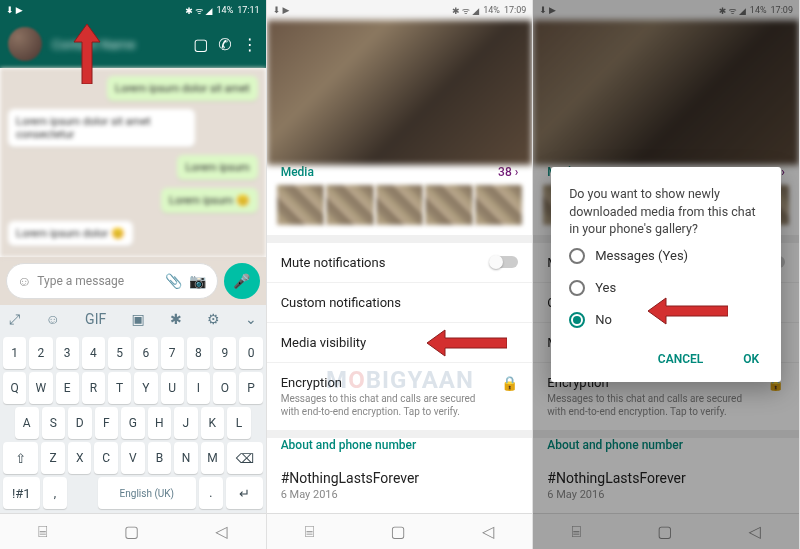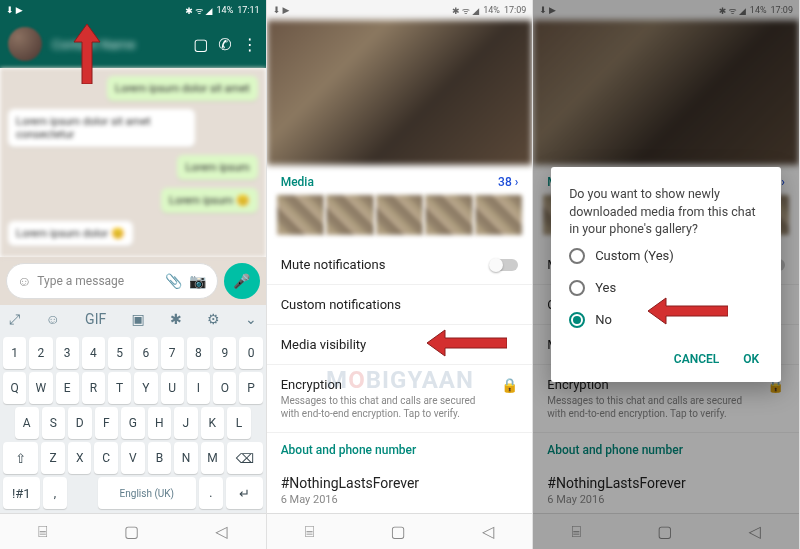--- a/index.html
+++ b/index.html
@@ -161,25 +161,25 @@
     flex: 1;
     background: #fff;
     display: flex;
     flex-direction: column;
     overflow: hidden;
   }
   .section-header {
     color: #00897b;
     font-size: 12px;
     font-weight: 500;
-    padding: 10px 14px 6px;
+    padding: 0 14px 6px;
     display: flex;
     justify-content: space-between;
   }
-  .section-header .count { color: #1d4ed8; }
+  .section-header .count { color: #701a75; }
   .media-thumbs {
     display: flex;
     gap: 2px;
     padding: 0 10px 10px;
   }
   .thumb {
     flex: 1;
     height: 40px;
     background: repeating-linear-gradient(45deg, #bba890, #a89878 10px, #998870 10px, #877660 20px);
     filter: blur(2px);
@@ -261,21 +261,21 @@
   .radio.checked { border-color: #00897b; }
   .radio.checked::after {
     content: '';
     width: 8px; height: 8px;
     background: #00897b;
     border-radius: 50%;
   }
   .dialog-actions {
     display: flex;
     justify-content: flex-end;
-    gap: 16px;
+    gap: 32px;
     margin-top: 10px;
   }
   .dialog-btn {
     color: #00897b;
     font-size: 12px;
     font-weight: 600;
     padding: 6px 4px;
   }
   
   .arrow {
@@ -522,21 +522,21 @@
     <span>⌸</span>
     <span>▢</span>
     <span>◁</span>
   </div>
 
   <div class="dialog-scrim">
     <div class="dialog">
       <div class="dialog-title">Do you want to show newly downloaded media from this chat in your phone's gallery?</div>
       <div class="radio-row">
         <div class="radio"></div>
-        <span>Custom (Yes)</span>
+        <span>Messages (Yes)</span>
       </div>
       <div class="radio-row">
         <div class="radio"></div>
         <span>Yes</span>
       </div>
       <div class="radio-row">
         <div class="radio checked"></div>
         <span>No</span>
       </div>
       <div class="dialog-actions">

